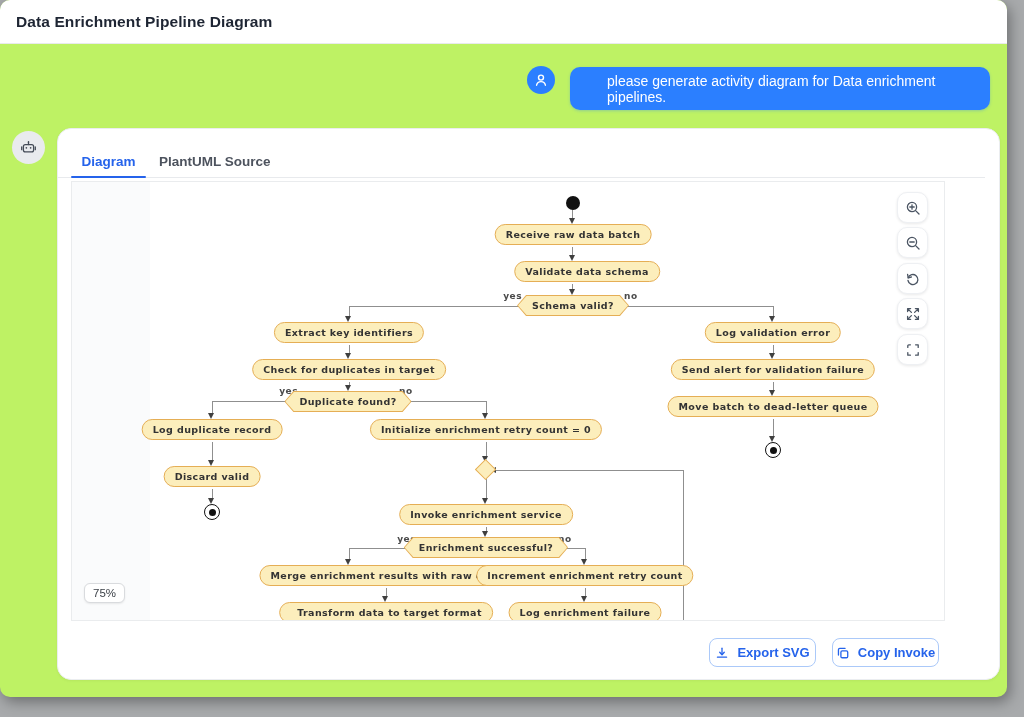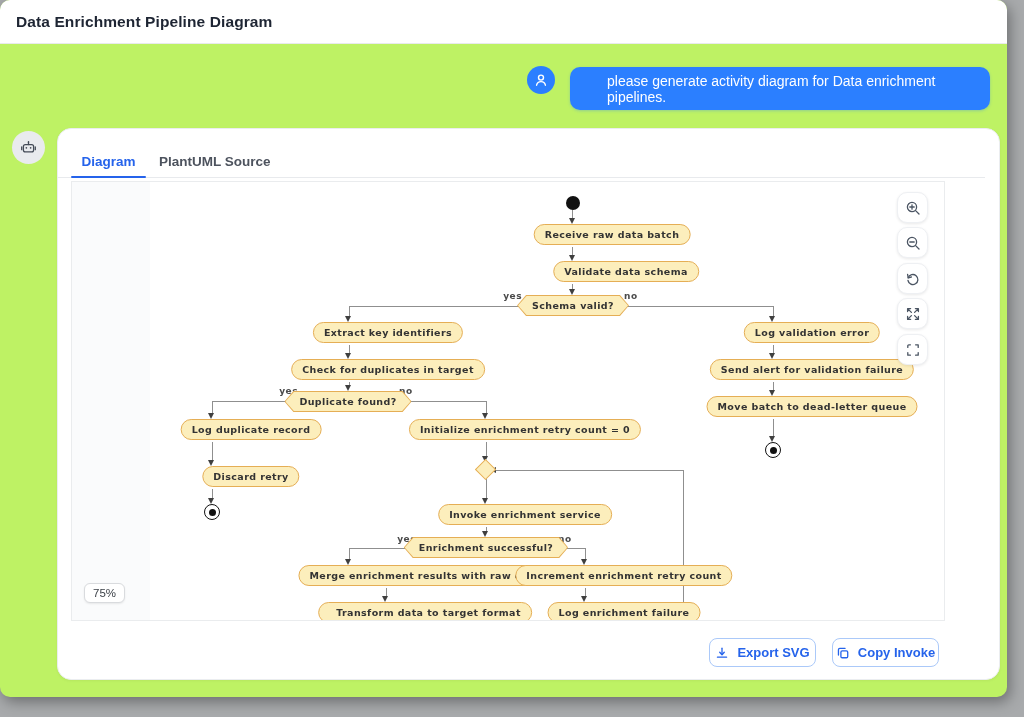--- a/index.html
+++ b/index.html
@@ -31,21 +31,21 @@
   .tab.inactive { padding:0 13px; color:#4d535e; font-weight:600; }
   .tab-underline { position:absolute; left:0; right:0; bottom:-1px; height:2.5px; background:#2563eb; border-radius:2px; }
 
   .viewport { position:absolute; left:13px; top:52px; width:874px; height:440px; background:#fafbfc;
               border:1px solid #eaecee; overflow:hidden; }
   .svg-bg { position:absolute; left:78px; top:0; right:-1px; bottom:-1px; background:#fff; }
 
   
   .act { position:absolute; transform:translateX(-50%); background:#fceebc; border:1px solid #e5ae55;
          border-radius:12px; padding:4px 10px; font-size:9.5px; font-weight:600; letter-spacing:.4px;
-         color:#333; white-space:nowrap; text-align:center; font-family:"DejaVu Sans", sans-serif;margin-left:39px; }
+         color:#333; white-space:nowrap; text-align:center; font-family:"DejaVu Sans", sans-serif; }
   .hex { position:absolute; transform:translateX(-50%); background:#e5ae55; padding:1px;
          clip-path:polygon(9px 0, calc(100% - 9px) 0, 100% 50%, calc(100% - 9px) 100%, 9px 100%, 0 50%); }
   .hex-in { background:#fceebc; padding:4px 14px; font-size:9.5px; font-weight:600; letter-spacing:.4px;
             color:#333; white-space:nowrap; font-family:"DejaVu Sans", sans-serif;
             clip-path:polygon(8.5px 0, calc(100% - 8.5px) 0, 100% 50%, calc(100% - 8.5px) 100%, 8.5px 100%, 0 50%); }
   .start-node { position:absolute; width:14px; height:14px; border-radius:50%; background:#111; }
   .end-node { position:absolute; width:16px; height:16px; border-radius:50%; border:1.5px solid #111; background:#fff;
               display:flex; align-items:center; justify-content:center; }
   .end-dot { width:7px; height:7px; border-radius:50%; background:#111; }
   .diamond { position:absolute; width:15px; height:15px; background:#fceebc; border:1px solid #e5ae55; transform:rotate(45deg); }
@@ -192,21 +192,21 @@
       <div class="act" style="left:515px; top:79px;">Validate data schema</div>
       <div class="hex" style="left:501px; top:113px;">
           <div class="hex-in">Schema valid?</div>
         </div>
       <div class="act" style="left:277px; top:140px;">Extract key identifiers</div>
       <div class="act" style="left:277px; top:177px;">Check for duplicates in target</div>
       <div class="hex" style="left:276px; top:209px;">
           <div class="hex-in">Duplicate found?</div>
         </div>
       <div class="act" style="left:140px; top:237px;">Log duplicate record</div>
-      <div class="act" style="left:140px; top:284px;">Discard retry</div>
+      <div class="act" style="left:140px; top:284px;">Discard valid</div>
       <div class="end-node" style="left:132px; top:322px;">
           <div class="end-dot"></div>
         </div>
       <div class="act" style="left:414px; top:237px;">Initialize enrichment retry count = 0</div>
       <div class="diamond" style="left:406px; top:280px;"></div>
       <div class="act" style="left:414px; top:322px;">Invoke enrichment service</div>
       <div class="hex" style="left:414px; top:355px;">
           <div class="hex-in">Enrichment successful?</div>
         </div>
       <div class="act" style="left:314px; top:383px;">Merge enrichment results with raw data</div>

